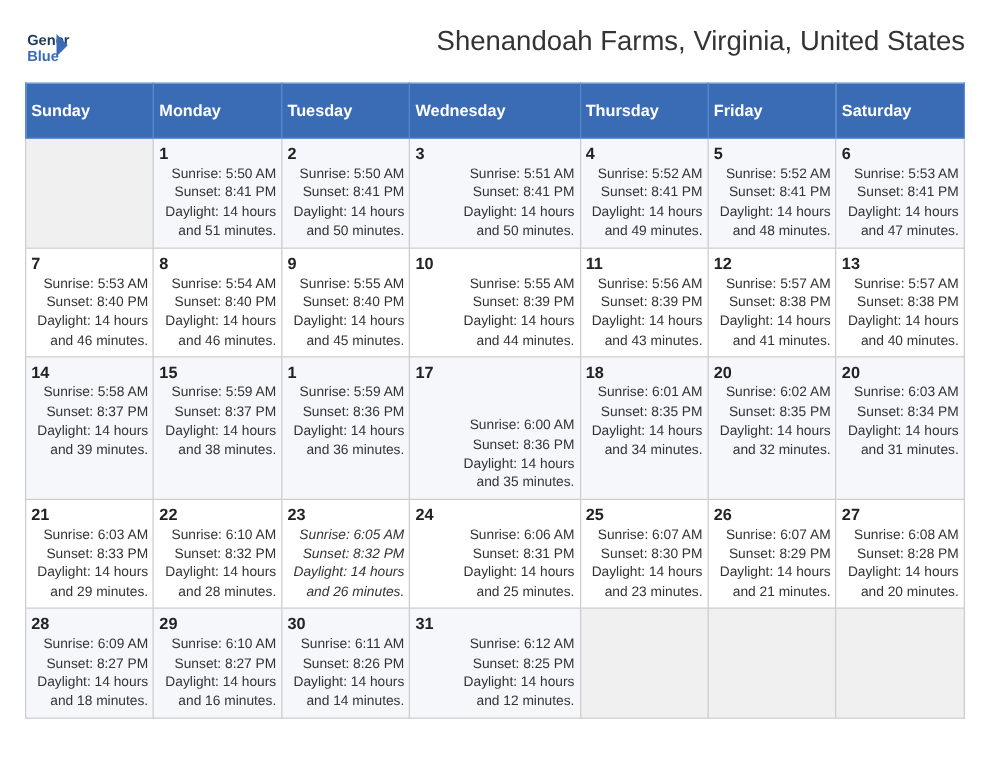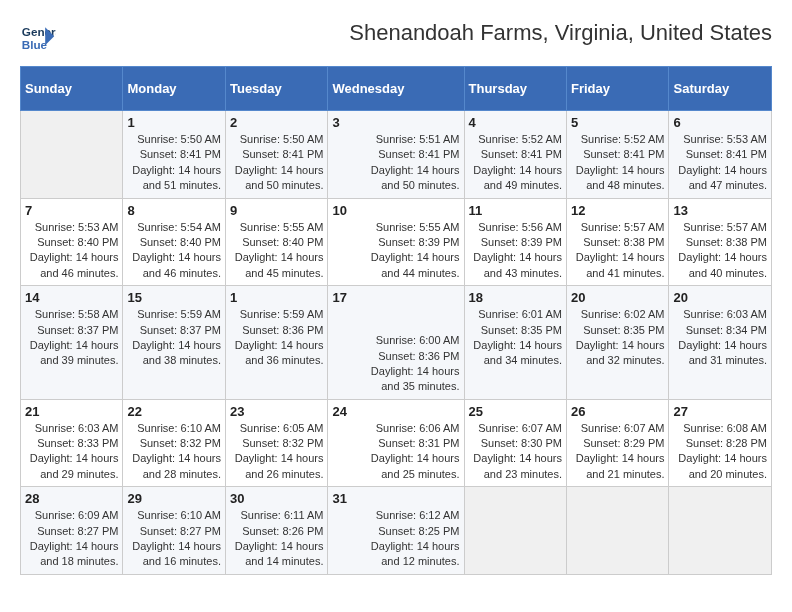--- a/index.html
+++ b/index.html
@@ -263,21 +263,21 @@
         </td>
         <td>
           <span class="day-number">22</span>
           <div class="day-info" style="white-space: pre-line;">Sunrise: 6:10 AM
 Sunset: 8:32 PM
 Daylight: 14 hours
 and 28 minutes.</div>
         </td>
         <td>
           <span class="day-number">23</span>
-          <div class="day-info" style="white-space: pre-line;">Sunrise: 6:05 AM
+          <div class="day-info" style="white-space: pre-line; font-style: italic;">Sunrise: 6:05 AM
 Sunset: 8:32 PM
 Daylight: 14 hours
 and 26 minutes.</div>
         </td>
         <td>
           <span class="day-number">24</span>
           <div class="day-info" style="white-space: pre-line; margin-left: 32px;">Sunrise: 6:06 AM
 Sunset: 8:31 PM
 Daylight: 14 hours
 and 25 minutes.</div>

